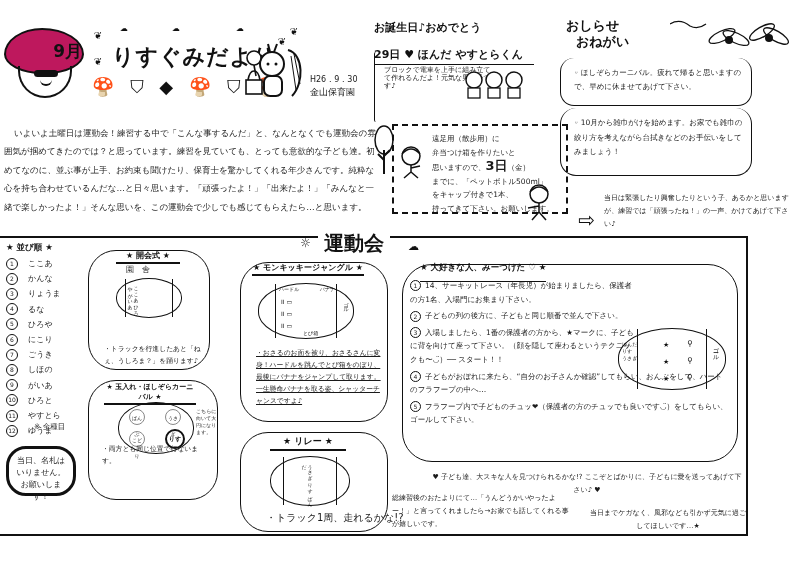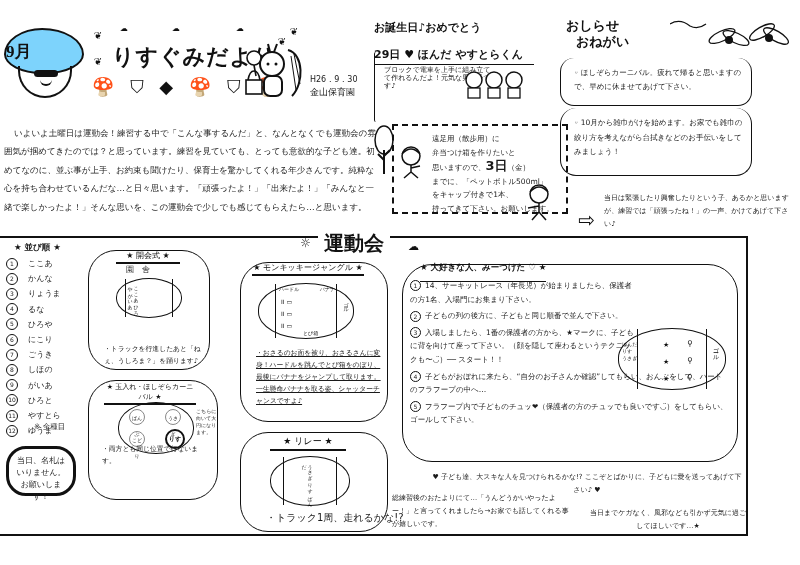--- a/index.html
+++ b/index.html
@@ -2,21 +2,21 @@
 <html><head>
 <meta charset="utf-8">
 <style>
   * { box-sizing: border-box; margin: 0; padding: 0; }
   html, body { width: 800px; height: 565px; background: #fff; overflow: hidden; }
   body { position: relative; font-family: "DejaVu Sans", sans-serif; color: #111; }
   .abs { position: absolute; }
   .hand { font-family: "DejaVu Sans", sans-serif; color: #1a1a1a; }
 
   
-  #month-badge { left: 4px; top: 28px; width: 80px; height: 46px; border: 2.5px solid #111; border-radius: 50% 55% 50% 50% / 60% 60% 45% 45%; display:flex; align-items:center; justify-content:flex-start; background:#7dd3fc;font-family:Liberation Serif, serif; }
+  #month-badge { left: 4px; top: 28px; width: 80px; height: 46px; border: 2.5px solid #111; border-radius: 50% 55% 50% 50% / 60% 60% 45% 45%; display:flex; align-items:center; justify-content:flex-end; background:#be185d; }
   #month-badge span { font-size: 17px; font-weight: bold; }
   #month-face { left: 18px; top: 66px; width: 54px; height: 32px; border: 2px solid #111; border-top: none; border-radius: 0 0 28px 28px; }
   #month-face .mus { position:absolute; left:14px; top:4px; width:24px; height:7px; background:#111; border-radius:6px; }
   #month-face .mouth { position:absolute; left:20px; top:14px; width:12px; height:6px; border-bottom:2px solid #111; border-radius:0 0 8px 8px; }
   #title { left: 112px; top: 42px; font-size: 22px; font-weight: bold; letter-spacing: 1px; }
   #mushrooms { left: 92px; top: 76px; font-size: 18px; letter-spacing: 5px; }
   #squirrel { left: 244px; top: 40px; width: 62px; height: 62px; }
   #date { left: 310px; top: 74px; font-size: 8px; }
   #org  { left: 310px; top: 86px; font-size: 9px; }
 
@@ -49,29 +49,29 @@
   
   #intro { left: 4px; top: 124px; width: 372px; font-size: 8.5px; line-height: 18.4px; text-indent: 10px; }
 
   
   #frame { left: 0; top: 236px; width: 748px; height: 300px; border-top: 2.5px solid #111; border-bottom: 2.5px solid #111; border-right: 2.5px solid #111; }
   #undokai { left: 318px; top: 230px; background: #fff; padding: 0 6px; font-size: 20px; font-weight: bold; }
   #undokai-sun { left: 300px; top: 236px; font-size: 12px; }
   #undokai-cloud { left: 408px; top: 240px; font-size: 11px; }
 
   
-  #roster-title { left: 6px; top: 242px; font-size: 8.5px; font-weight: bold; margin-left: 8px; }
+  #roster-title { left: 6px; top: 242px; font-size: 8.5px; font-weight: bold; }
   #roster { left: 6px; top: 256px; font-size: 8px; line-height: 15.2px; }
   #roster .num { display:inline-block; width:12px; height:12px; border:1.3px solid #111; border-radius:50%; font-size:6px; text-align:center; line-height:10px; margin-right:10px; vertical-align:middle; }
   #roster-note { left: 34px; top: 422px; font-size: 7.5px; }
   #nametag-box { left: 6px; top: 446px; width: 70px; height: 50px; border: 3px solid #111; border-radius: 20px; padding: 6px 6px; font-size: 8px; line-height: 12px; text-align: center; }
 
   
   .panel { border: 1.8px solid #111; border-radius: 28px; background: #fff; }
-  .panel-title { font-size: 8px; font-weight: normal; text-align:center; border-bottom: 2px solid #111; padding-bottom: 1px; }
+  .panel-title { font-size: 8px; font-weight: bold; text-align:center; border-bottom: 2px solid #111; padding-bottom: 1px; }
   .field { border: 1.6px solid #111; border-radius: 50%/48%; }
   .small { font-size: 6.8px; line-height: 12px; }
 
   #p-open { left: 88px; top: 250px; width: 122px; height: 120px; }
   #p-open-title { left: 116px; top: 250px; width: 64px; }
   #p-open-sub { left: 126px; top: 264px; font-size: 8px; letter-spacing: 8px; }
   #p-open-field { left: 116px; top: 278px; width: 66px; height: 40px; }
   #p-open-note { left: 104px; top: 343px; width: 100px; }
 
   #p-ball { left: 88px; top: 380px; width: 130px; height: 120px; }

